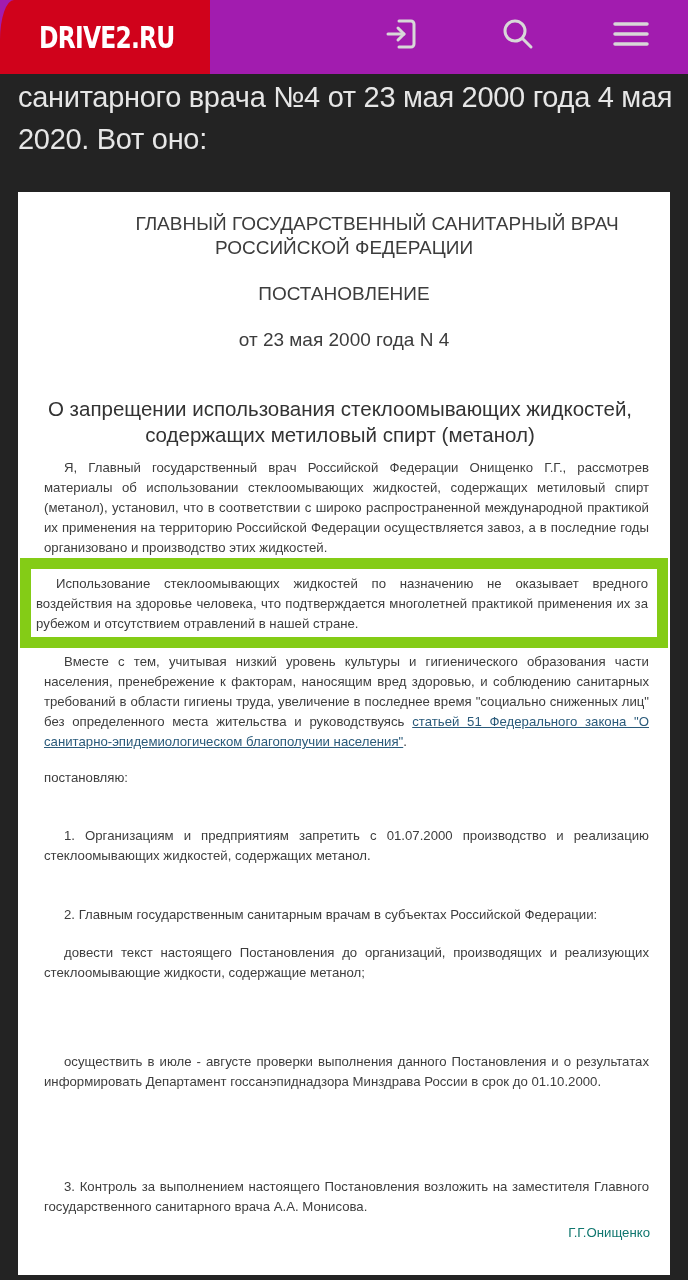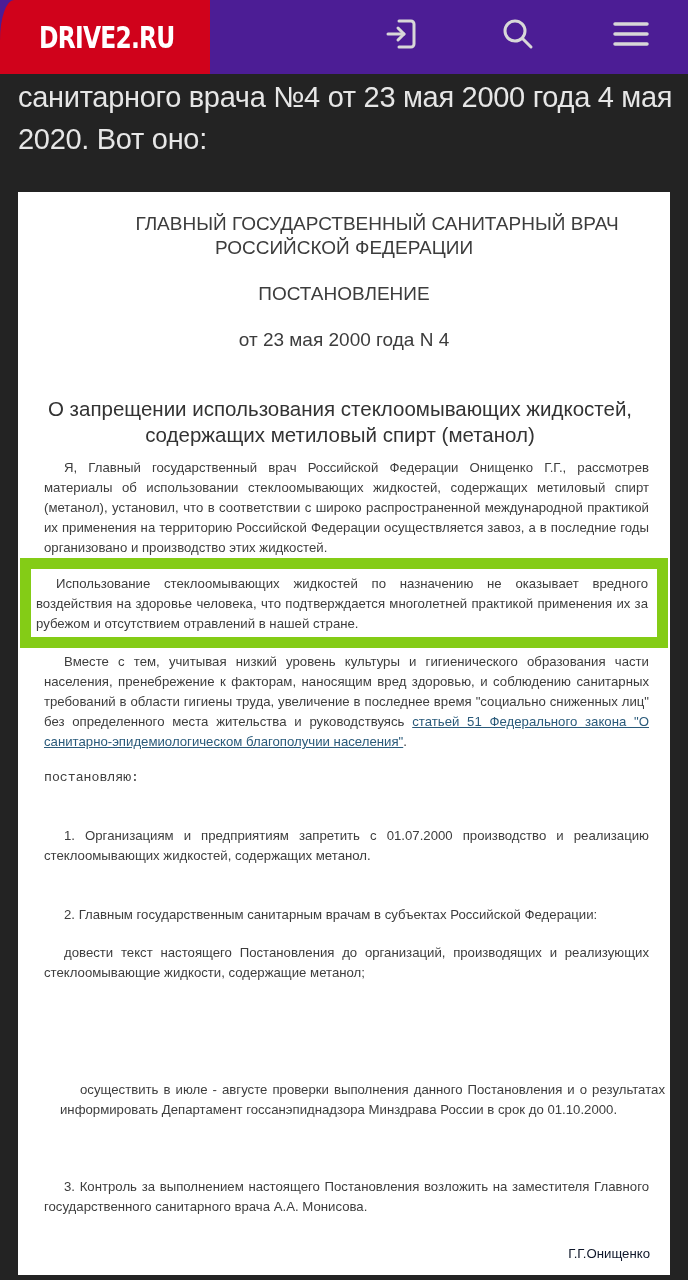--- a/index.html
+++ b/index.html
@@ -11,21 +11,21 @@
       overflow: hidden;
     }
     body {
       position: relative;
       font-family: "Liberation Sans", sans-serif;
     }
     .topbar {
       position: absolute;
       left: 0; top: 0;
       width: 688px; height: 74px;
-      background: #4c1d95;
+      background: #a21caf;
     }
     .logo {
       position: absolute;
       left: 0; top: 0;
       width: 210px; height: 74px;
       background: #d0021b;
       border-top-left-radius: 14px 40px;
       display: flex; align-items: center; justify-content: center;
     }
     .logo span {
@@ -100,22 +100,21 @@
       border: 11px solid #84cc16;
       background: #fff;
     }
     .highlight-box .para {
       left: 5px; top: 5px; width: 612px;
     }
     .signature {
       position: absolute;
       right: 20px; top: 1033px;
       font-size: 13.2px;
-      color: #0f172a;
-      margin-top: 21px;
+      color: #0f766e;
     }
   </style>
 </head>
 <body>
 
 <div class="topbar">
   <div class="logo">
     <span>DRIVE2.RU</span>
   </div>
 
@@ -157,27 +156,27 @@
   <div class="para" style="top:266px;">Я, Главный государственный врач Российской Федерации Онищенко Г.Г., рассмотрев материалы об использовании стеклоомывающих жидкостей, содержащих метиловый спирт (метанол), установил, что в соответствии с широко распространенной международной практикой их применения на территорию Российской Федерации осуществляется завоз, а в последние годы организовано и производство этих жидкостей.</div>
 
   <div class="highlight-box">
     <div class="para">Использование стеклоомывающих жидкостей по назначению не оказывает вредного воздействия на здоровье человека, что подтверждается многолетней практикой применения их за рубежом и отсутствием отравлений в нашей стране.</div>
   </div>
 
   <div class="para" style="top:460px;">
     <span>Вместе с тем, учитывая низкий уровень культуры и гигиенического образования части населения, пренебрежение к факторам, наносящим вред здоровью, и соблюдению санитарных требований в области гигиены труда, увеличение в последнее время "социально сниженных лиц" без определенного места жительства и руководствуясь </span><span class="link">статьей 51 Федерального закона "О санитарно-эпидемиологическом благополучии населения"</span><span>.</span>
   </div>
 
-  <div class="para noindent" style="top:576px;font-family:Liberation Mono, monospace;">постановляю:</div>
+  <div class="para noindent" style="top:576px;">постановляю:</div>
 
   <div class="para" style="top:634px;">1. Организациям и предприятиям запретить с 01.07.2000 производство и реализацию стеклоомывающих жидкостей, содержащих метанол.</div>
 
   <div class="para" style="top:713px;">2. Главным государственным санитарным врачам в субъектах Российской Федерации:</div>
 
   <div class="para" style="top:751px;">довести текст настоящего Постановления до организаций, производящих и реализующих стеклоомывающие жидкости, содержащие метанол;</div>
 
 
-  <div class="para" style="top:888px;margin-left:16px;">осуществить в июле - августе проверки выполнения данного Постановления и о результатах информировать Департамент госсанэпиднадзора Минздрава России в срок до 01.10.2000.</div>
+  <div class="para" style="top:860px;">осуществить в июле - августе проверки выполнения данного Постановления и о результатах информировать Департамент госсанэпиднадзора Минздрава России в срок до 01.10.2000.</div>
 
   <div class="para" style="top:985px;">3. Контроль за выполнением настоящего Постановления возложить на заместителя Главного государственного санитарного врача А.А. Монисова.</div>
 
   <div class="signature">Г.Г.Онищенко</div>
 </div>
 
 </body></html>

